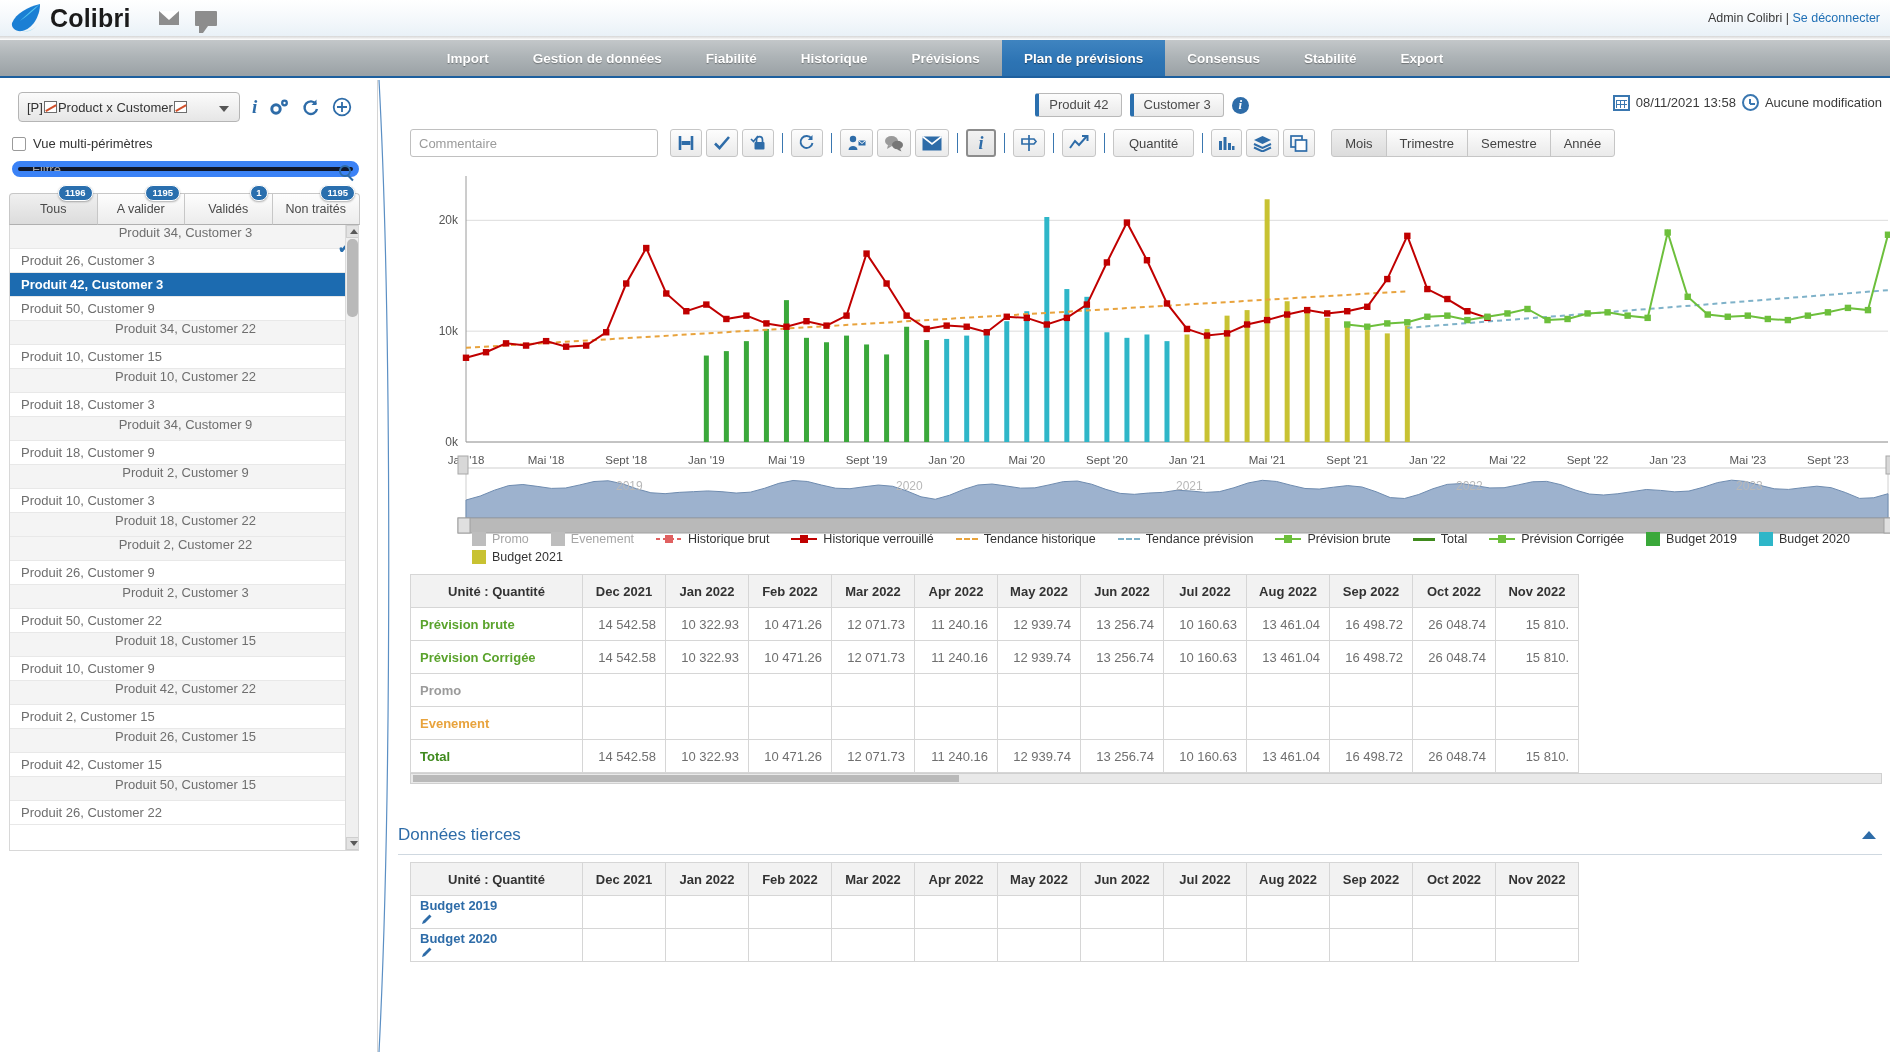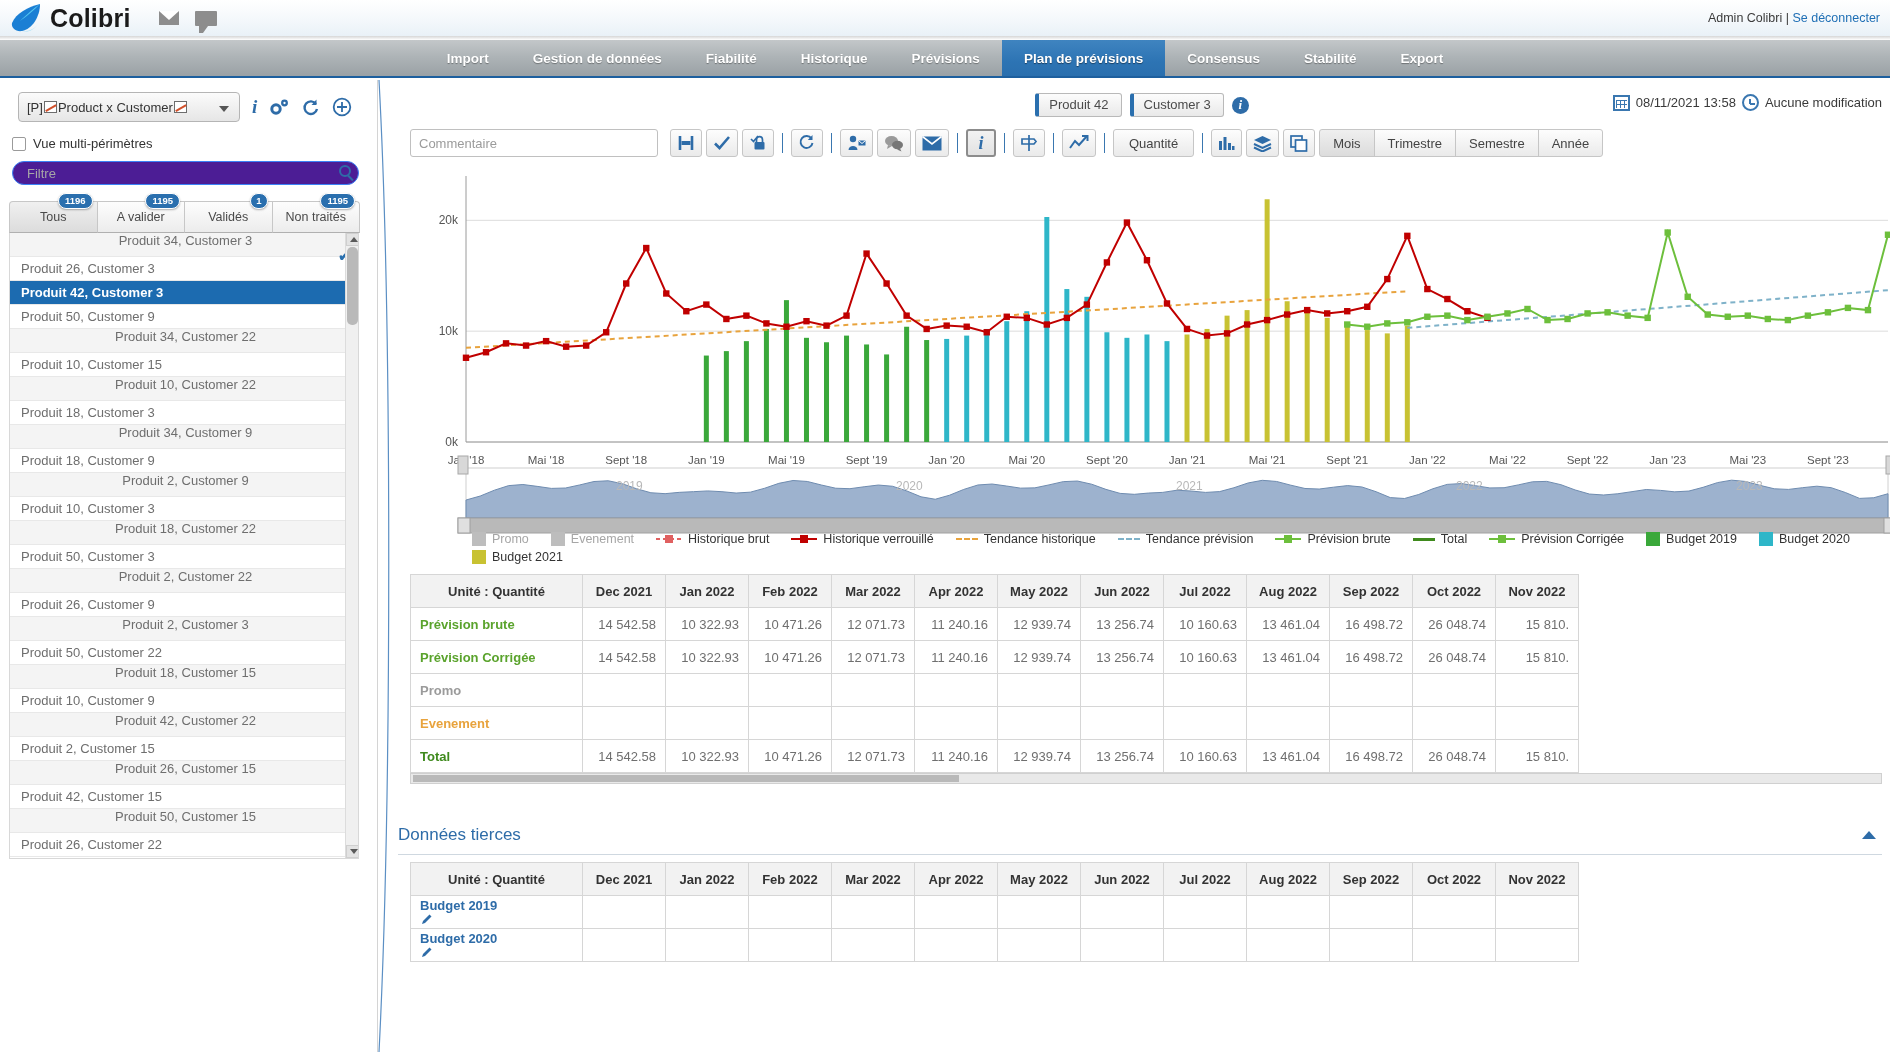--- a/index.html
+++ b/index.html
@@ -98,23 +98,23 @@
   }
   .tool-gear { font-size: 17px; color: #2e6ca8; cursor: pointer; }
   .tool-reload { font-size: 19px; color: #2e6ca8; cursor: pointer; }
   .tool-plus { font-size: 20px; color: #2e6ca8; cursor: pointer; }
 
   .multiperim { display: flex; align-items: center; gap: 7px; padding: 14px 0 0 12px; font-size: 13px; color: #333; }
   .cbox { width: 14px; height: 14px; border: 1px solid #9a9a9a; background: #fff; border-radius: 2px; }
 
   .filterwrap { padding: 10px 18px 0 12px; position: relative; }
   .filterinput {
-    width: 100%; height: 24px; border: 1px solid #3b82f6; border-radius: 13px;
+    width: 100%; height: 16px; border: 6px solid #3b82f6; border-radius: 13px;
     padding: 0 26px 0 14px; font-size: 13px; color: #888; outline: none;
-    font-family: "Liberation Sans", sans-serif; background: #4c1d95;
+    font-family: "Liberation Sans", sans-serif; background: #0f172a;
   }
   .filterinput::placeholder { color: #a6a6a6; }
   .searchicon {
     position: absolute; right: 26px; top: 14px; width: 12px; height: 12px;
     border: 2px solid #2e6ca8; border-radius: 50%;
   }
   .searchicon::after {
     content: ""; position: absolute; right: -5px; bottom: -4px;
     width: 7px; height: 2px; background: #2e6ca8; transform: rotate(45deg);
   }
@@ -237,21 +237,21 @@
   .comment-input::placeholder { color: #9b9b9b; }
   .tbtn {
     min-width: 30px; height: 28px; border: 1px solid #c6c6c6; border-radius: 3px;
     background: linear-gradient(to bottom, #fdfdfd, #eaeaea);
     display: flex; align-items: center; justify-content: center;
     color: #2e6ca8; font-size: 15px; cursor: pointer; padding: 0 6px;
   }
   .tbtn.sel { border: 2px solid #8c8c8c; background: linear-gradient(to bottom, #f2f2f2, #e2e2e2); }
   .tbtn.text { padding: 0 15px; font-size: 13px; font-weight: normal; color: #444; }
   .tsep { width: 1px; height: 20px; background: #3a77b0; margin: 0 4px; }
-  .tgroup { display: flex; margin-left: 0; }
+  .tgroup { display: flex; margin-left: 12px; }
   .tgbtn {
     height: 28px; border: 1px solid #c6c6c6; background: linear-gradient(to bottom,#fdfdfd,#eaeaea);
     display: flex; align-items: center; padding: 0 13px; font-size: 13px;
     color: #444; cursor: pointer; margin-right: -1px;
   }
   .tgbtn.active { background: linear-gradient(to bottom,#efefef,#dcdcdc); }
   .tgbtn:first-child { border-radius: 3px 0 0 3px; }
   .tgbtn:last-child { border-radius: 0 3px 3px 0; }
 
   
@@ -434,23 +434,20 @@
           <span>Produit 18, Customer 9</span>
         </div>
         <div class="listrow alt">
           <span>Produit 2, Customer 9</span>
         </div>
         <div class="listrow">
           <span>Produit 10, Customer 3</span>
         </div>
         <div class="listrow alt">
           <span>Produit 18, Customer 22</span>
-        </div>
-        <div class="listrow">
-          <span>Produit 50, Customer 3</span>
         </div>
         <div class="listrow alt">
           <span>Produit 2, Customer 22</span>
         </div>
         <div class="listrow">
           <span>Produit 26, Customer 9</span>
         </div>
         <div class="listrow alt">
           <span>Produit 2, Customer 3</span>
         </div>

